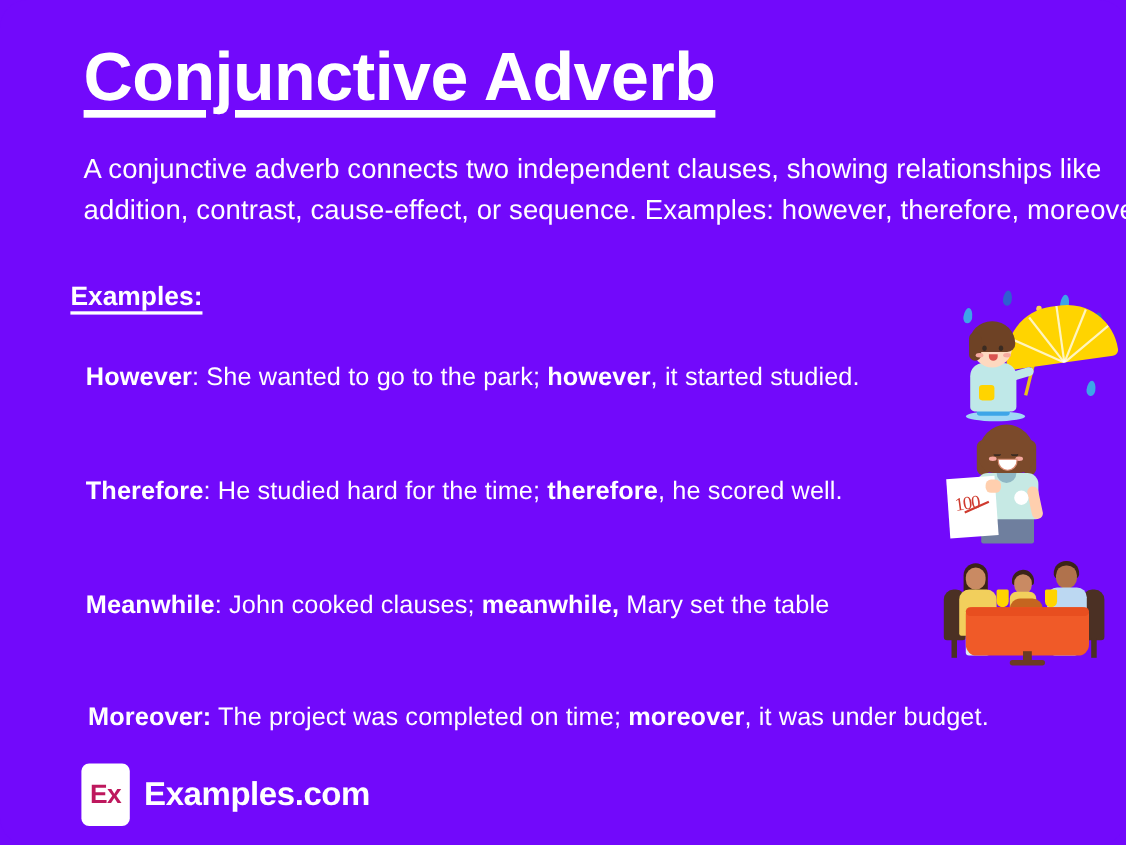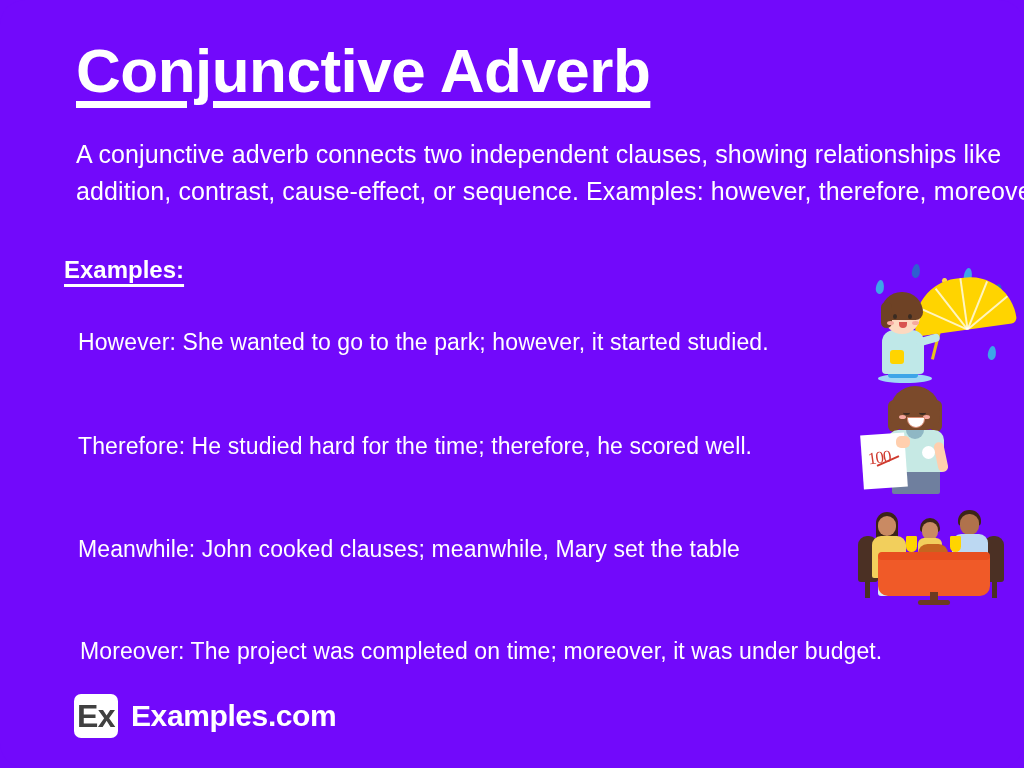--- a/index.html
+++ b/index.html
@@ -75,21 +75,21 @@
     font-size: 23px;
     color: #ffffff;
     white-space: nowrap;
     letter-spacing: 0.1px;
   }
   .example-row.r0 { top: 329px; }
   .example-row.r1 { top: 433px; }
   .example-row.r2 { top: 536px; }
   .example-row.r3 { top: 638px; left: 80px; }
 
-  .example-row b { font-weight: normal; }
+  .example-row b { font-weight: bold; }
 
   
   .art {
     position: absolute;
   }
 
   
   .art-umbrella { left: 866px; top: 262px; width: 158px; height: 122px; }
   .rain {
     position: absolute;
@@ -488,29 +488,29 @@
   .logo {
     position: absolute;
     left: 74px;
     top: 694px;
     display: flex;
     align-items: center;
     gap: 13px;
   }
   .logo-mark {
     width: 44px;
-    height: 44px;
+    height: 57px;
     background: #ffffff;
     border-radius: 7px;
     display: flex;
     align-items: center;
     justify-content: center;
-    font-size: 32px;
+    font-size: 24px;
     font-weight: bold;
-    color: #404040;
+    color: #be185d;
     letter-spacing: -0.5px;
     line-height: 1;
   }
   .logo-text {
     font-size: 30px;
     font-weight: bold;
     color: #ffffff;
     letter-spacing: -0.4px;
     white-space: nowrap;
   }

